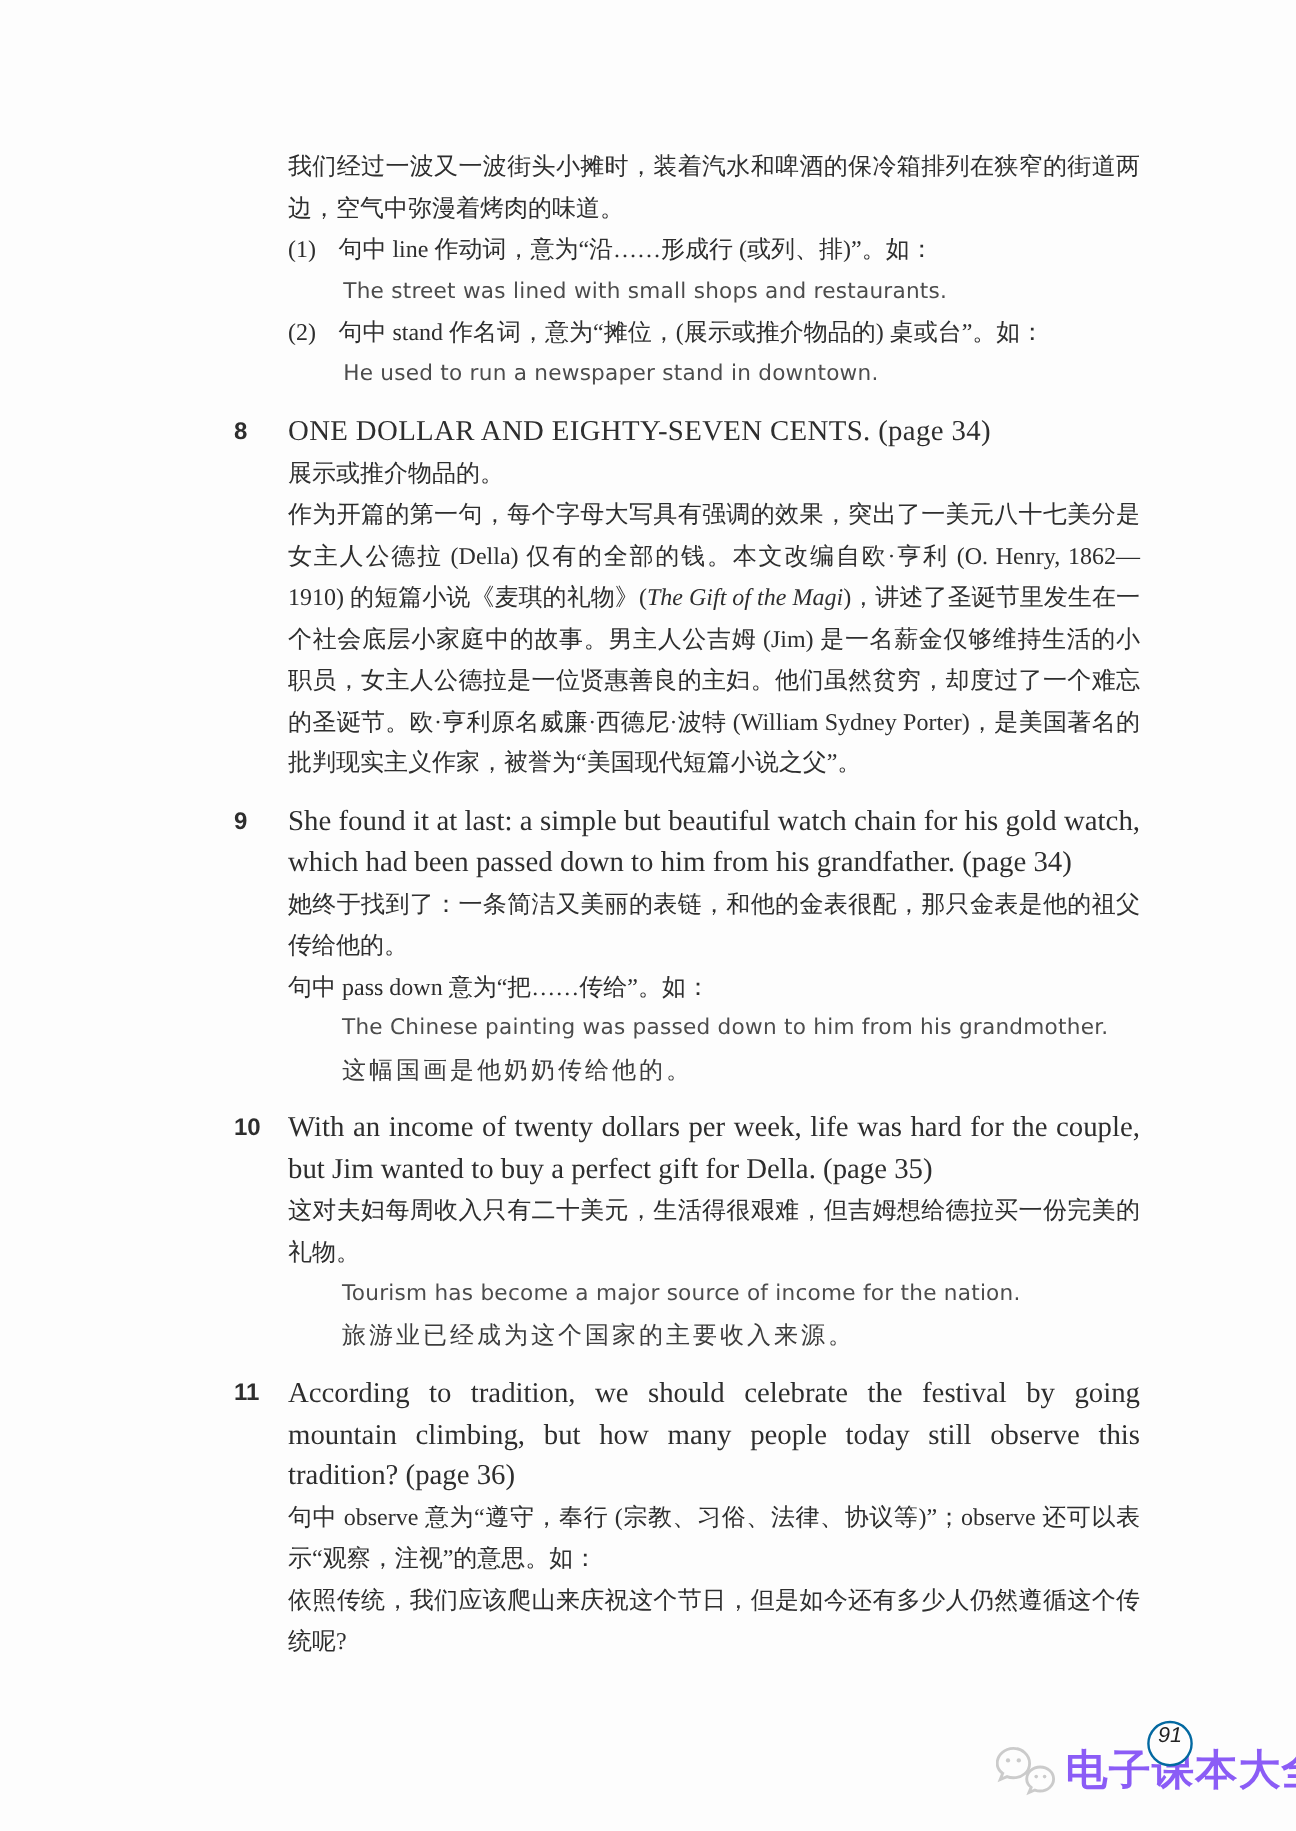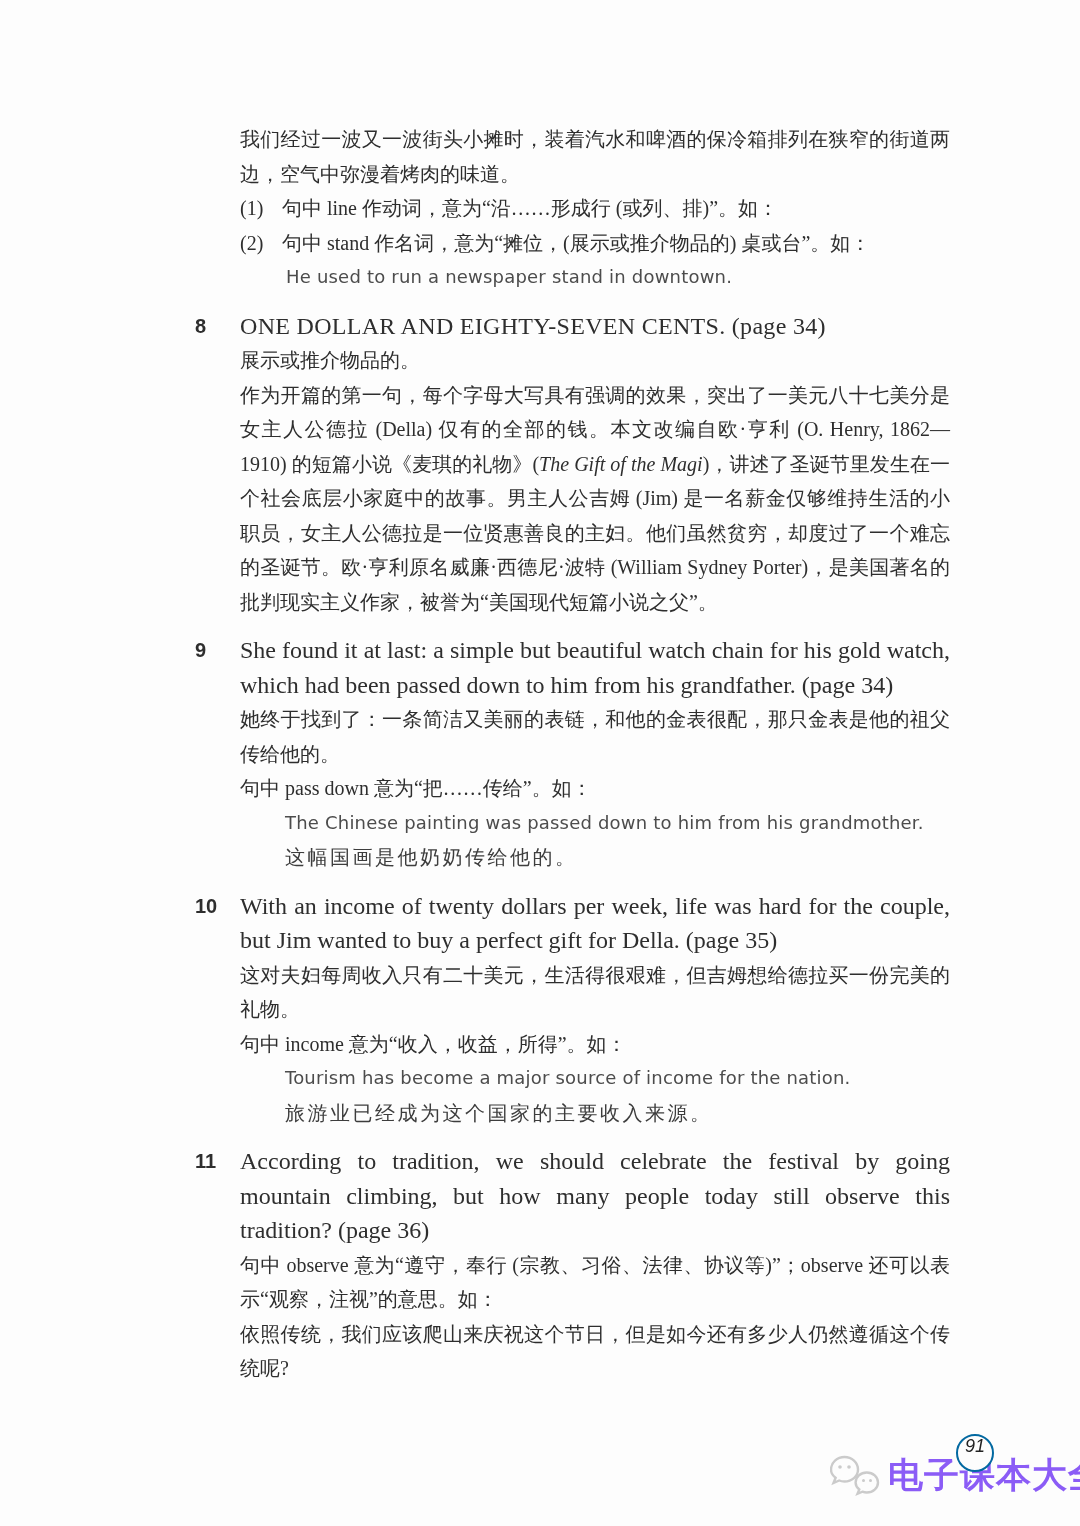--- a/index.html
+++ b/index.html
@@ -124,20 +124,21 @@
 
 <div class="content">
 
   <section class="lead">
     <p class="cn">我们经过一波又一波街头小摊时，装着汽水和啤酒的保冷箱排列在狭窄的街道两边，空气中弥漫着烤肉的味道。</p>
 
     <div class="subnote">
       <span class="subnote-label">(1)</span>
       <div class="subnote-body">
         <p class="cn">句中 line 作动词，意为“沿……形成行 (或列、排)”。如：</p>
+        <p class="ex-en">The street was lined with small shops and restaurants.</p>
       </div>
     </div>
 
     <div class="subnote">
       <span class="subnote-label">(2)</span>
       <div class="subnote-body">
         <p class="cn">句中 stand 作名词，意为“摊位，(展示或推介物品的) 桌或台”。如：</p>
         <p class="ex-en">He used to run a newspaper stand in downtown.</p>
       </div>
     </div>
@@ -161,21 +162,20 @@
       <p class="ex-en">The Chinese painting was passed down to him from his grandmother.</p>
       <p class="ex-zh">这幅国画是他奶奶传给他的。</p>
     </div>
   </section>
 
   <section class="item">
     <span class="item-num">10</span>
     <div class="item-body">
       <p class="en">With an income of twenty dollars per week, life was hard for the couple, but Jim wanted to buy a perfect gift for Della. (page 35)</p>
       <p class="cn">这对夫妇每周收入只有二十美元，生活得很艰难，但吉姆想给德拉买一份完美的礼物。</p>
-      <p class="cn">句中 income 意为“收入，收益，所得”。如：</p>
       <p class="ex-en">Tourism has become a major source of income for the nation.</p>
       <p class="ex-zh">旅游业已经成为这个国家的主要收入来源。</p>
     </div>
   </section>
 
   <section class="item">
     <span class="item-num">11</span>
     <div class="item-body">
       <p class="en">According to tradition, we should celebrate the festival by going mountain climbing, but how many people today still observe this tradition? (page 36)</p>
       <p class="cn">句中 observe 意为“遵守，奉行 (宗教、习俗、法律、协议等)”；observe 还可以表示“观察，注视”的意思。如：</p>

